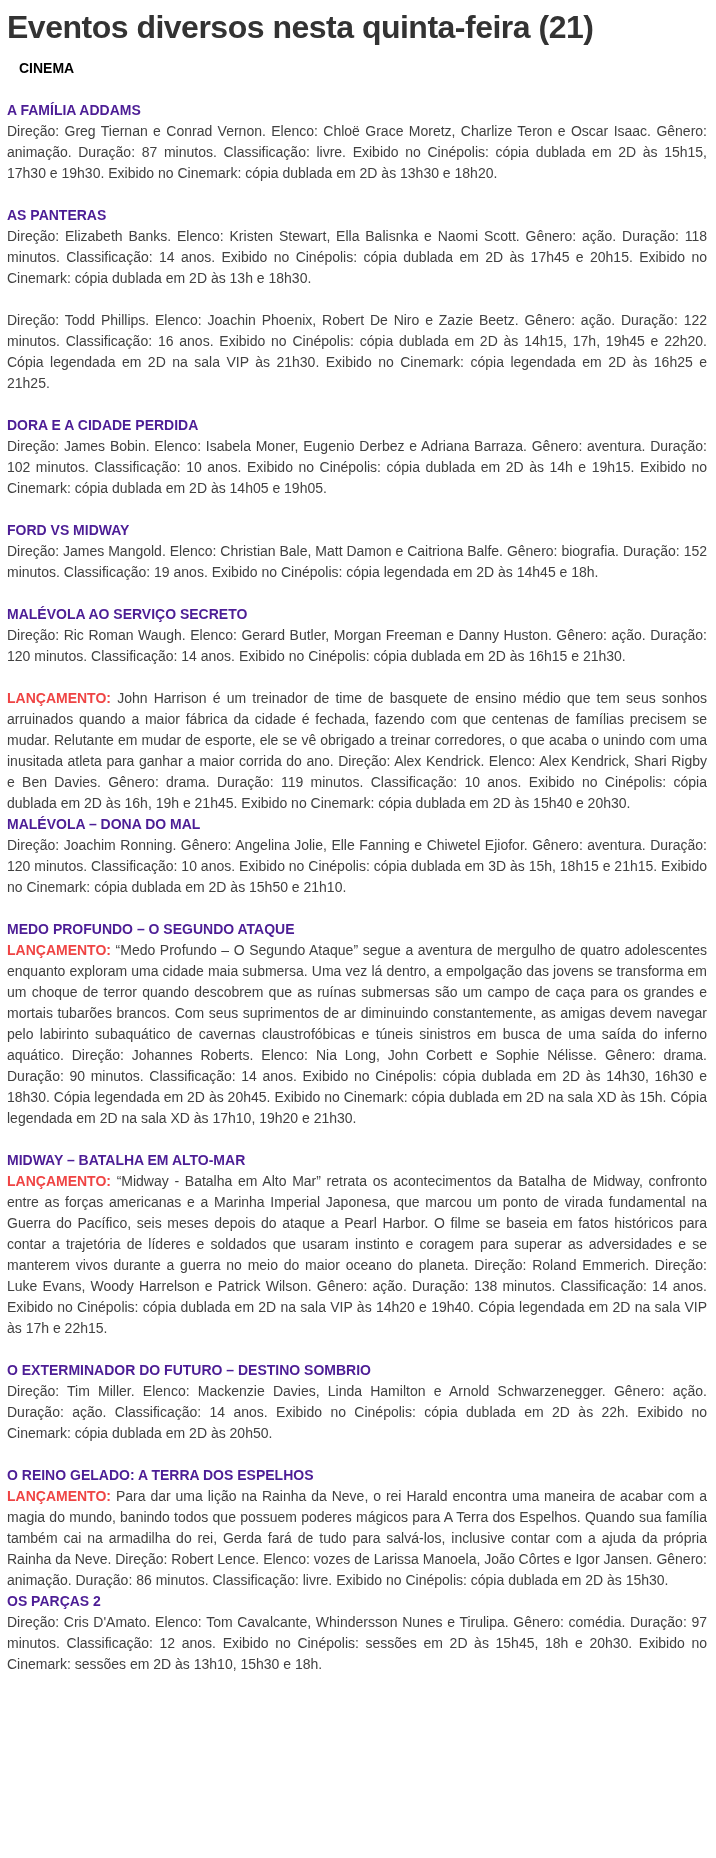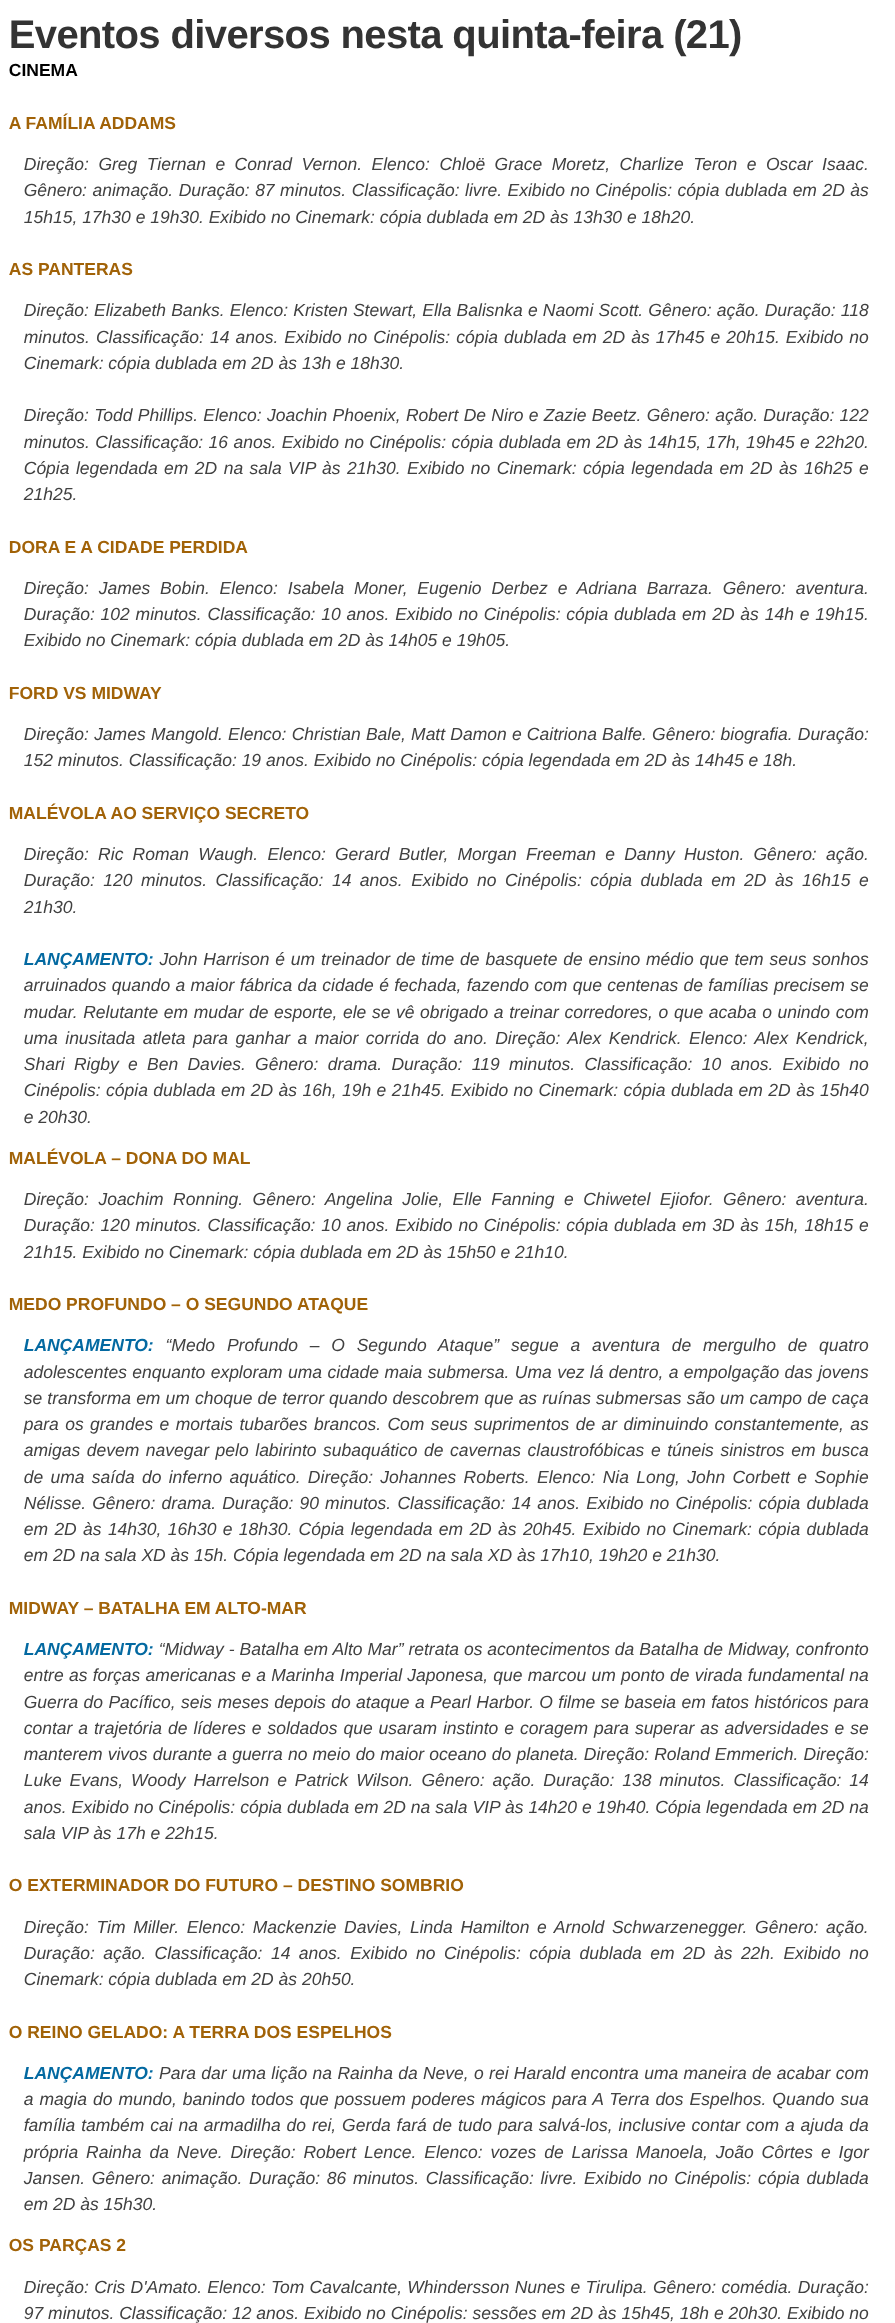--- a/index.html
+++ b/index.html
@@ -22,44 +22,43 @@
     color: #333333;
   }
   p.subtitle {
     margin: 2px 0 0 0;
     font-size: 18px;
     line-height: 21px;
     font-weight: 400;
     color: #a0a0a0;
   }
   h2.category {
-    margin: 0;
+    margin: 12px;
     font-size: 14px;
     line-height: 21px;
     font-weight: bold;
     color: #000000;
   }
   section.movie { margin: 21px 0 0 0; }
   section.movie.tight { margin-top: 0; }
   section.movie h3 {
     margin: 0;
     font-size: 14px;
     line-height: 21px;
     font-weight: bold;
-    color: #a16207;
+    color: #4c1d95;
   }
   section.movie p {
-    margin: 12px;
+    margin: 0;
     font-size: 14px;
     line-height: 21px;
     text-align: justify;
     color: #414141;
-    font-style: italic;
   }
-  section.movie p strong { font-weight: bold; color: #0369a1; }
+  section.movie p strong { font-weight: bold; color: #ef4444; }
   section.movie p strong:empty { display: none; }
 </style>
 </head>
 <body>
 
 <main class="article">
   <h1 class="page-title">Eventos diversos nesta quinta-feira (21)</h1>
   <h2 class="category">CINEMA</h2>
 
   <section class="movie">

